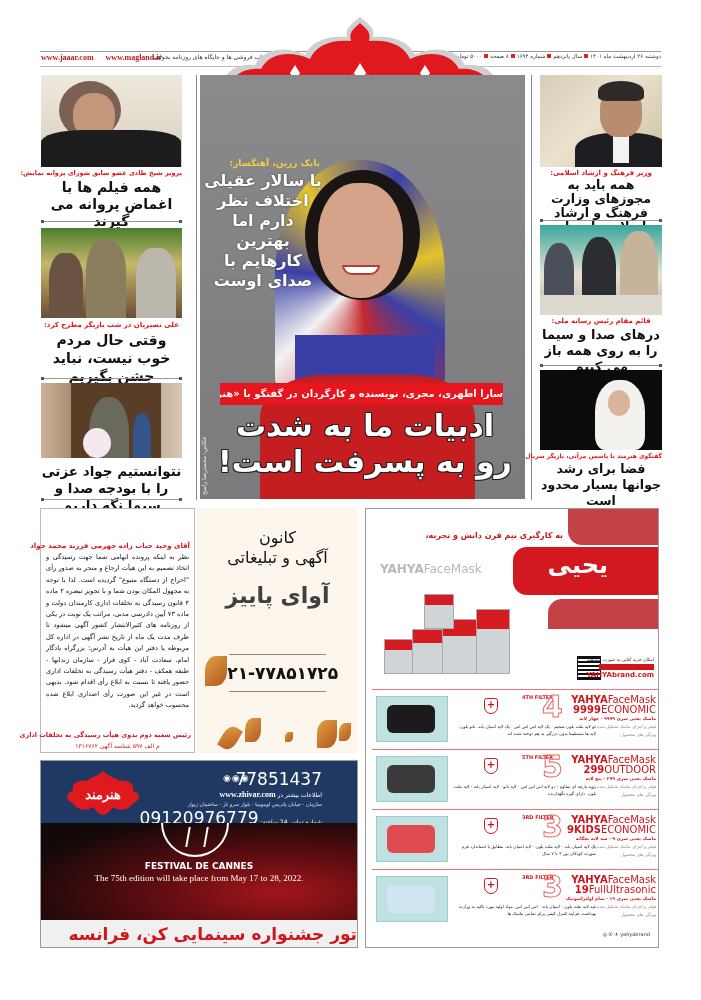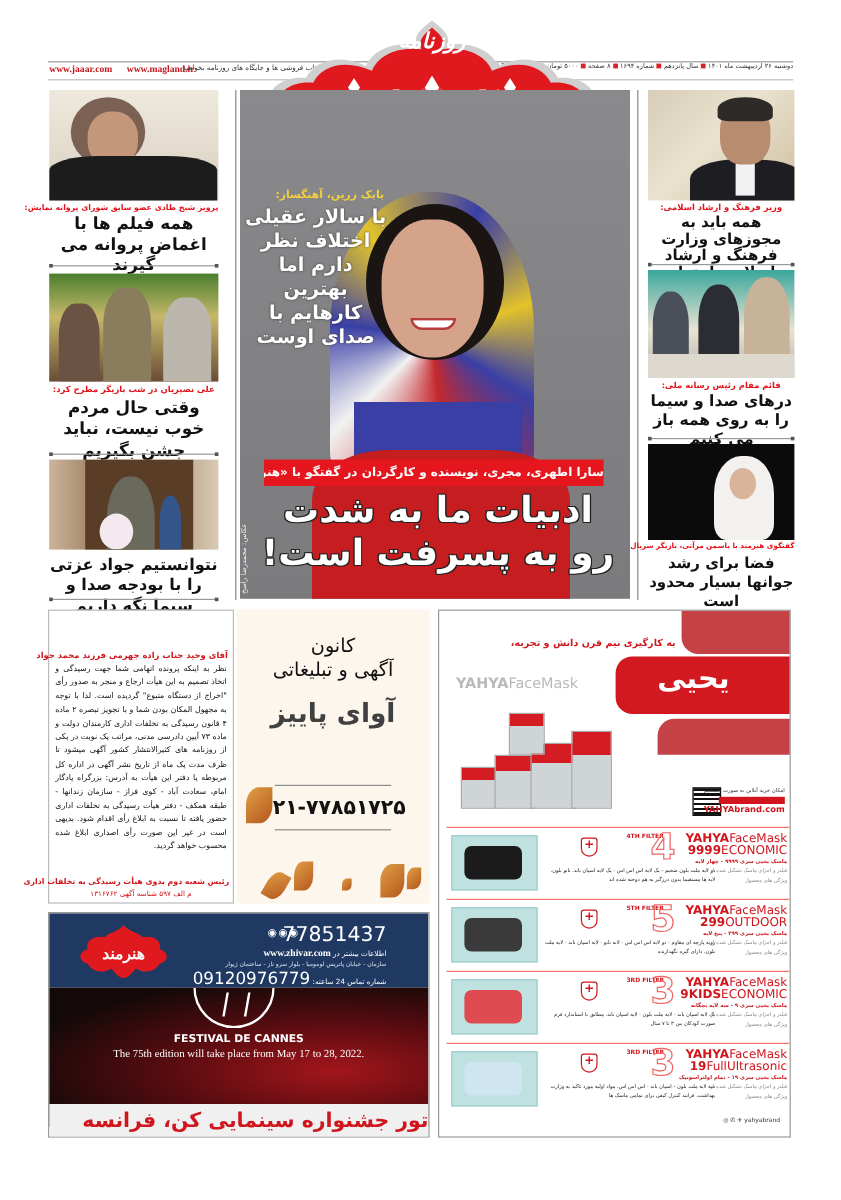--- a/index.html
+++ b/index.html
@@ -125,21 +125,21 @@
 
   .ad-tour { position: absolute; left: 40px; top: 760px; width: 318px; height: 188px; border: 1px solid #999; overflow: hidden; }
   .ad-tour .top { position: absolute; left: 0; top: 0; right: 0; height: 62px; background: #1f3962; }
   .ad-tour .mini-logo { position: absolute; left: 22px; top: 8px; width: 80px; height: 46px; }
   .ad-tour .tel { position: absolute; right: 35px; top: 8px; font-size: 17px; color: #fff; white-space: nowrap; }
   .ad-tour .icons { position: absolute; left: 182px; top: 12px; font-size: 9px; color: #fff; white-space: nowrap; letter-spacing: 1px; }
   .ad-tour .info { position: absolute; right: 35px; top: 29px; font-size: 6px; color: #fff; direction: rtl; white-space: nowrap; }
   .ad-tour .info b { font-family: "Liberation Serif", serif; font-size: 8px; }
   .ad-tour .addr { position: absolute; right: 35px; top: 40px; font-size: 5px; color: #dbe4f2; direction: rtl; white-space: nowrap; }
   .ad-tour .mob { position: absolute; right: 35px; top: 47px; font-size: 6px; color: #fff; direction: rtl; white-space: nowrap; }
-  .ad-tour .mob b { font-size: 14px; font-weight: normal; padding-left: 16px; }
+  .ad-tour .mob b { font-size: 17px; font-weight: normal; padding-left: 16px; }
   .ad-tour .mid { position: absolute; left: 0; right: 0; top: 62px; height: 116px; background: radial-gradient(ellipse at 75% 60%, #a2161c 0%, #5a0c10 40%, #140909 80%); }
   .ad-tour .palm { position: absolute; left: 120px; top: 0px; width: 68px; height: 34px; border: 2px solid #fff; border-top: none; border-radius: 0 0 34px 34px; }
   .ad-tour .palm::after { content: ""; position: absolute; left: 24px; top: 4px; width: 16px; height: 20px; border-left: 2px solid #fff; border-right: 2px solid #fff; transform: skewX(-10deg); }
   .ad-tour .fest { position: absolute; left: 0; right: 0; top: 38px; text-align: center; font-size: 9px; font-weight: bold; color: #fff; }
   .ad-tour .edition { position: absolute; left: 0; right: 0; top: 50px; text-align: center; font-family: "Liberation Serif", serif; font-size: 9px; color: #fff; white-space: nowrap; }
   .ad-tour .bottom { position: absolute; left: 0; right: 0; top: 159px; height: 29px; background: #f0f0f0; text-align: right; font-size: 17px; font-weight: bold; line-height: 29px; color: #d0151c; direction: rtl; white-space: nowrap; }
 </style>
 </head>
 <body>
 
@@ -166,21 +166,20 @@
         <circle cx="90" cy="80" r="12"></circle>
           <circle cx="240" cy="80" r="12"></circle>
           <circle cx="165" cy="70" r="14"></circle>
         <circle cx="125" cy="100" r="9"></circle>
           <circle cx="205" cy="100" r="9"></circle>
       </g>
       <path d="M165 48 l6 10 l-6 10 l-6 -10 Z" fill="#fff"></path>
       <path d="M100 50 l5 8 l-5 8 l-5 -8 Z" fill="#fff"></path>
       <path d="M230 50 l5 8 l-5 8 l-5 -8 Z" fill="#fff"></path>
     </svg>
-    <div class="logo-kicker">روزنامه</div>
     <div class="logo-title">هنرمند</div>
     <div class="logo-tagline">...بیا کز خاک درگاهش هنرمند شوی</div>
   </div>
 </div>
 
 <div class="col-rule-v" style="left:196px; top:75px; height:425px;"></div>
 <div class="col-rule-v" style="left:531px; top:75px; height:425px;"></div>
 
 <div class="col" style="left:540px; top:75px; width:122px; height:425px;">
   <div class="story" style="left:0; top:0; width:122px; height:140px;">

